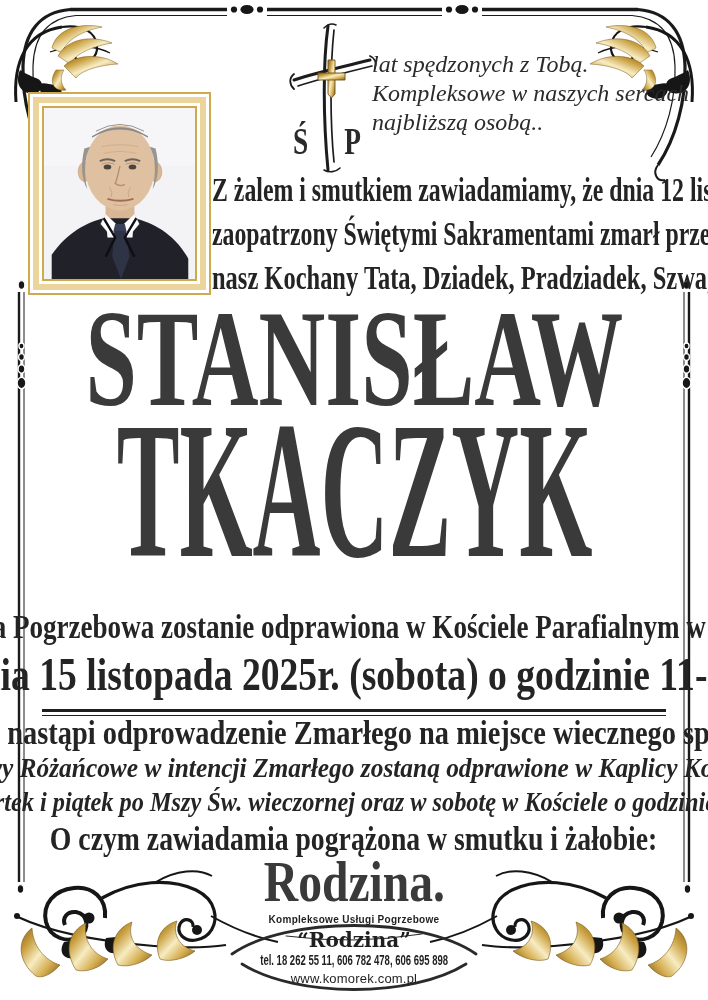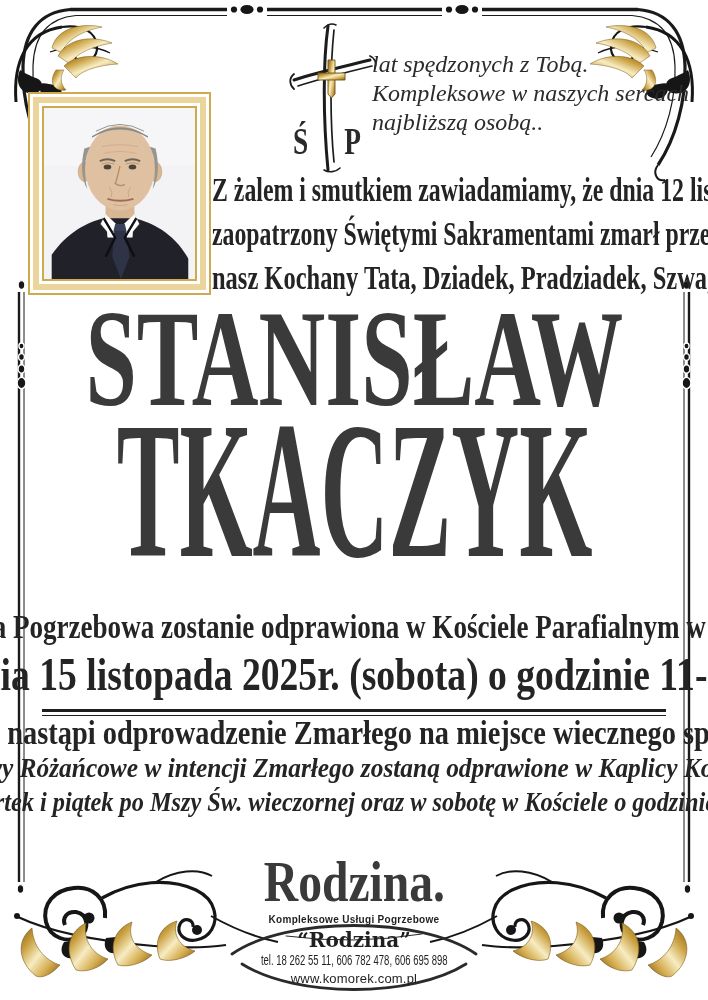--- a/index.html
+++ b/index.html
@@ -215,20 +215,23 @@
     <span class="cn" style="font-size:33px;--s:.86">po której nastąpi odprowadzenie Zmarłego na miejsce wiecznego spoczynku.</span>
   </div>
 
   <div class="crow" style="top:753px">
     <span class="cn ros" style="font-size:27px;--s:.94">Modlitwy Różańcowe w intencji Zmarłego zostaną odprawione w Kaplicy Kościelnej</span>
   </div>
   <div class="crow" style="top:787px">
     <span class="cn ros" style="font-size:27px;--s:.90">w czwartek i piątek po Mszy Św. wieczornej oraz w sobotę w Kościele o godzinie 10:30.</span>
   </div>
 
+  <div class="crow" style="top:820px">
+    <span class="cn" style="font-size:33px;--s:.84">O czym zawiadamia pogrążona w smutku i żałobie:</span>
+  </div>
   <div class="crow" style="top:850px">
     <span class="cn name" style="font-size:58px;--s:.82;line-height:1.1">Rodzina.</span>
   </div>
 
   <svg class="abs" style="left:6px;top:846px" width="310" height="142" viewBox="0 0 310 142">
     <g stroke="#161616" fill="none">
       <path d="M99,72 C101,52 86,40 68,42 C48,44 36,58 40,76 C44,92 62,98 74,90 C84,83 82,68 70,66 C61,65 56,72 59,79" stroke-width="4"></path>
       <path d="M96,52 C128,34 164,32 190,44 C200,49 206,56 208,64 C212,78 204,92 190,94 C178,96 170,87 174,78 C178,71 188,73 187,81" stroke-width="3.2"></path>
       <path d="M150,36 C170,24 192,22 206,30" stroke-width="2"></path>
       <path d="M205,70 C230,84 252,92 272,96" stroke-width="2"></path>
@@ -274,19 +277,19 @@
   <div class="abs" style="left:224px;top:904px;width:260px;height:96px">
     <svg width="260" height="96" viewBox="0 0 260 96" style="position:absolute;left:0;top:0">
       <g stroke="#2a2a2a" fill="none" stroke-linecap="round">
         <path d="M8,50 C62,12 198,12 252,50" stroke-width="2.8"></path>
         <path d="M18,60 C72,94 188,94 242,60" stroke-width="2.8"></path>
         <path d="M62,32 Q130,41 198,30" stroke-width="1"></path>
       </g>
     </svg>
     <div class="fh-text" style="top:10px;font-size:10px;font-weight:bold;letter-spacing:.3px">Kompleksowe Usługi Pogrzebowe</div>
     <div class="fh-text" style="top:24px;font-size:20px;font-family:'DejaVu Serif',serif;font-weight:bold">“Rodzina”</div>
-    <div class="fh-text" style="top:48px;font-size:14px;font-weight:normal;display:flex;justify-content:center">
+    <div class="fh-text" style="top:48px;font-size:14px;font-weight:bold;display:flex;justify-content:center">
       <span style="display:inline-block;white-space:nowrap;transform:scaleX(.68);transform-origin:center top">tel. 18 262 55 11, 606 782 478, 606 695 898</span>
     </div>
     <div class="fh-text" style="top:67px;font-size:13px;letter-spacing:.2px">www.komorek.com.pl</div>
   </div>
 
 </div>
 
 </body></html>

